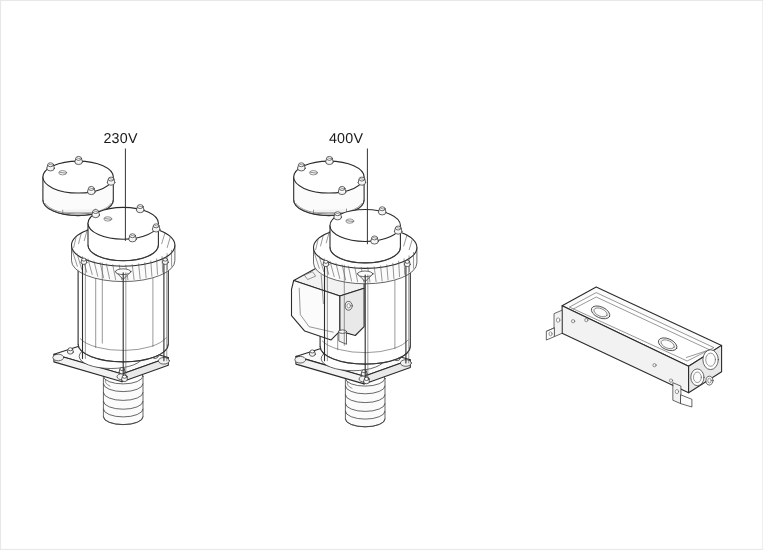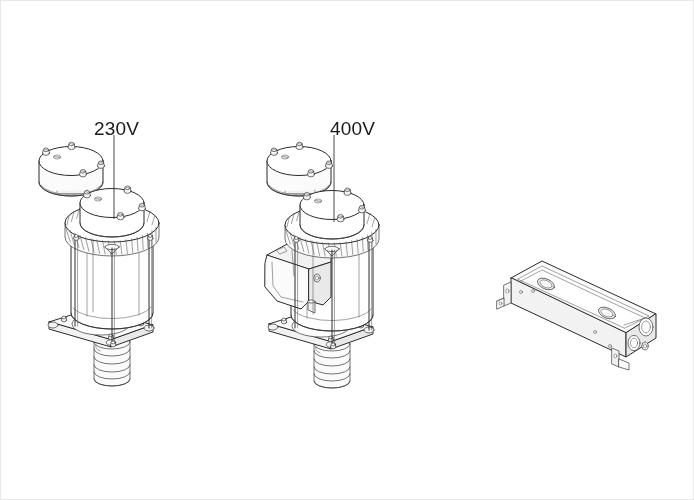--- a/index.html
+++ b/index.html
@@ -24,21 +24,21 @@
     position: absolute;
     left: 0;
     top: 0;
     width: 694px;
     height: 500px;
     display: block;
   }
   .lbl {
     position: absolute;
     font-family: "Liberation Sans", sans-serif;
-    font-size: 19px;
+    font-size: 13px;
     color: #1a1a1a;
     letter-spacing: 0.2px;
     white-space: nowrap;
     line-height: 1;
   }
   #label-230v { left: 93px; top: 118px; }
   #label-400v { left: 313px; top: 118px; }
   
   .ln {
     fill: none;
@@ -487,15 +487,15 @@
 
     <g>
       <path d="M113,134 L113,218" class="leader"></path>
       <path d="M333,134 L333,221" class="leader"></path>
     </g>
 
   </svg>
 
   <div class="lbl" id="label-230v" style="left: 93px; top: 118px;">230V</div>
 
-  <div class="lbl" id="label-400v" style="left: 329px; top: 118px; text-align: center;">400V</div>
+  <div class="lbl" id="label-400v" style="left: 298px; top: 118px; text-align: center;">400V</div>
 
 </div>
 
 </body></html>

